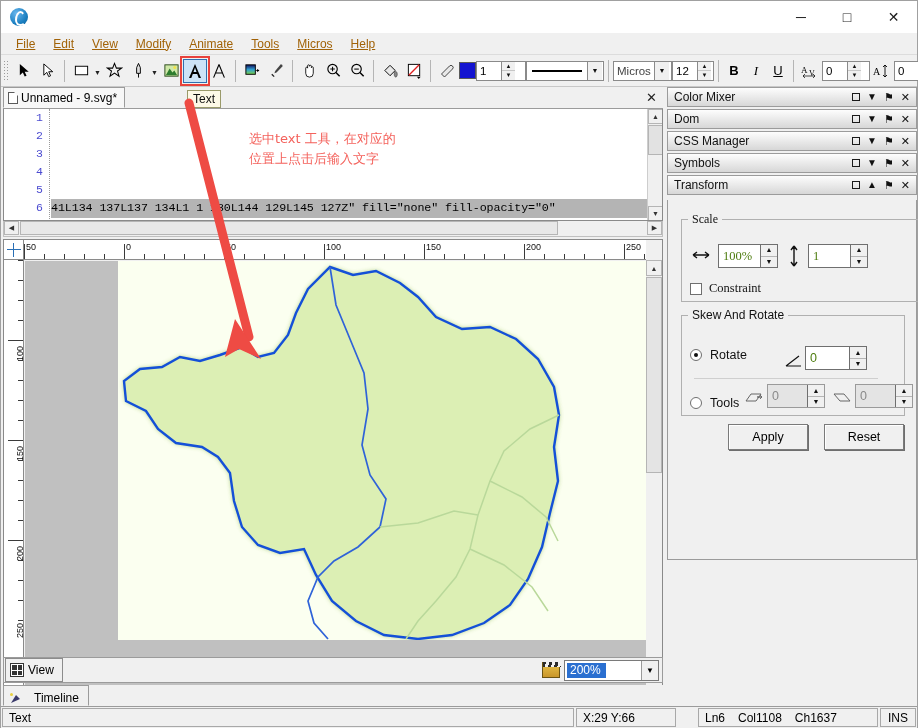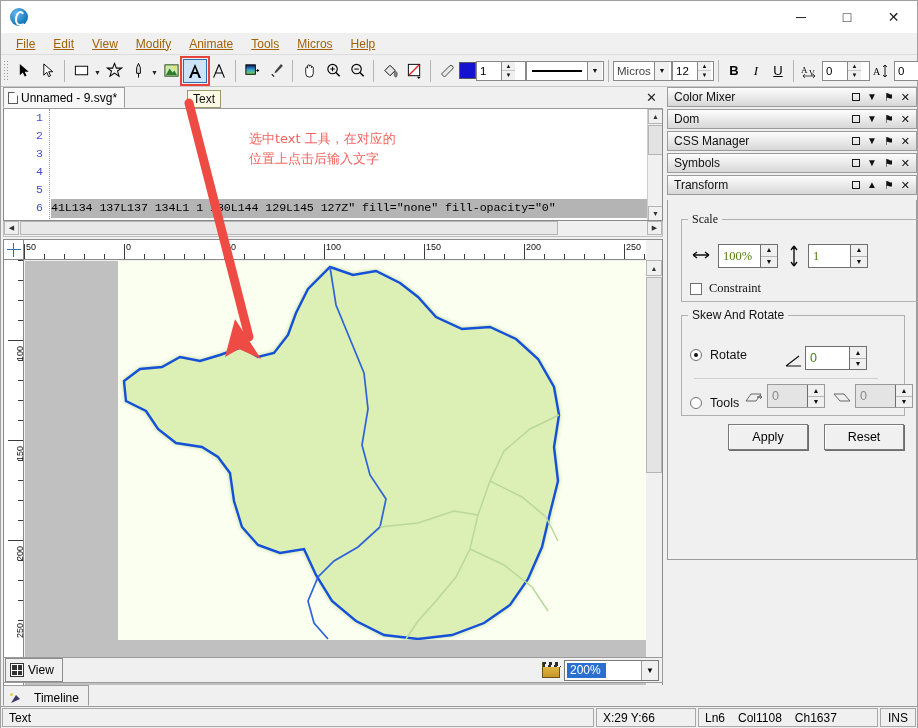--- a/index.html
+++ b/index.html
@@ -299,21 +299,21 @@
   #statusbar {
     position: absolute; left: 0; top: 706px; width: 916px; height: 21px;
     background: #f0f0f0; display: flex; align-items: stretch; gap: 2px; padding: 1px;
   }
   .status-cell {
     border: 1px solid #a8a8a8; display: flex; align-items: center;
     padding: 0 6px; font-size: 12px; color: #000; background: #f0f0f0;
   }
   #status-mode { flex: 1; }
   #status-xy { width: 100px; }
-  #status-lnc { width: 180px; display: flex; gap: 13px; }
+  #status-lnc { width: 180px; display: flex; gap: 13px; margin-left: 20px; }
   #status-ins { width: 36px; justify-content: center; }
 
   
   #dock { position: absolute; left: 666px; top: 86px; width: 250px; height: 596px; background: #f0f0f0; }
   .panel-head {
     height: 20px; margin-bottom: 2px;
     background: linear-gradient(#fdfdfd, #d7d7d7);
     border: 1px solid #9b9b9b;
     display: flex; align-items: center; padding-left: 6px;
   }

